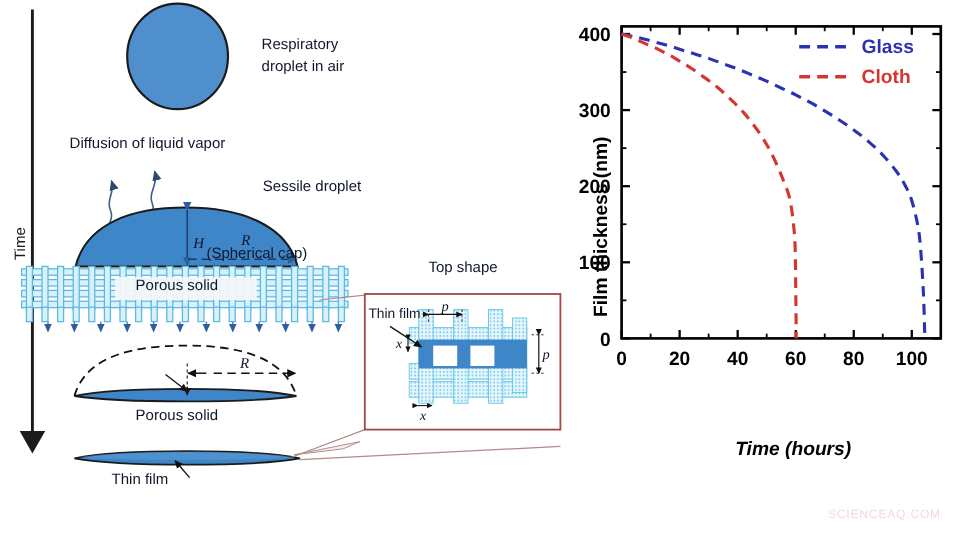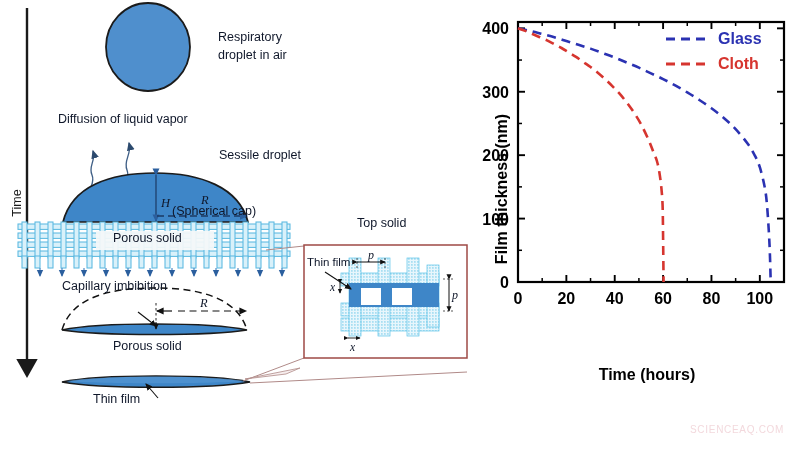--- a/index.html
+++ b/index.html
@@ -292,29 +292,28 @@
     <div class="lbl lbl-13" style="left:58px; top:112px;">Diffusion of liquid vapor</div>
 
     <div class="lbl lbl-13" style="left:188px; top:148px;margin-left:31px;">Sessile droplet</div>
     <div class="lbl lbl-13" style="left:172px; top:165px;margin-top:39px;">(Spherical cap)</div>
 
     <div class="lbl ital" style="left:161px; top:196px; font-size:12.5px;">H</div>
     <div class="lbl ital" style="left:201px; top:193px; font-size:12.5px;">R</div>
 
     <div class="lbl lbl-13" style="left:113px; top:231px;">Porous solid</div>
 
-    <div class="lbl lbl-13" style="left:62px; top:279px;">Capillary imbibition</div>
 
     <div class="lbl ital" style="left:200px; top:296px; font-size:12.5px;">R</div>
 
     <div class="lbl lbl-13" style="left:113px; top:339px;">Porous solid</div>
 
     <div class="lbl lbl-13" style="left:93px; top:392px;">Thin film</div>
 
-    <div class="lbl lbl-13" style="left:357px; top:216px;">Top solid</div>
+    <div class="lbl lbl-13" style="left:357px; top:216px;">Top shape</div>
     <div class="lbl lbl-12" style="left:307px; top:256px;">Thin film</div>
 
     <div class="lbl ital" style="left:368px; top:248px; font-size:12px;">p</div>
     <div class="lbl ital" style="left:452px; top:288px; font-size:12px;">p</div>
     <div class="lbl ital" style="left:330px; top:281px; font-size:11.5px;">x</div>
     <div class="lbl ital" style="left:350px; top:341px; font-size:11.5px;">x</div>
   </div>
 
   <div class="panel" id="panel-right">
     <svg id="chart-svg" width="330" height="450">
@@ -374,17 +373,17 @@
         <line x1="314" y1="60.04878048780489" x2="310" y2="60.04878048780489" stroke="#000" stroke-width="1.5"></line>
         <path d="M48.00,28.34 C50.02,28.76 56.06,29.93 60.09,30.88 C64.12,31.83 68.15,32.99 72.18,34.05 C76.21,35.11 80.24,36.06 84.27,37.22 C88.30,38.38 92.33,39.76 96.36,41.02 C100.39,42.29 104.42,43.56 108.45,44.83 C112.48,46.10 116.52,47.26 120.55,48.63 C124.58,50.01 128.61,51.59 132.64,53.07 C136.67,54.55 140.70,55.93 144.73,57.51 C148.76,59.10 152.79,60.89 156.82,62.59 C160.85,64.28 164.88,65.86 168.91,67.66 C172.94,69.46 176.97,71.46 181.00,73.37 C185.03,75.27 189.06,77.07 193.09,79.07 C197.12,81.08 201.15,83.20 205.18,85.41 C209.21,87.63 213.24,89.96 217.27,92.39 C221.30,94.82 225.33,97.36 229.36,100.00 C233.39,102.64 237.42,105.28 241.45,108.24 C245.48,111.20 249.52,114.27 253.55,117.76 C257.58,121.24 261.61,124.84 265.64,129.17 C269.67,133.50 274.50,139.32 277.73,143.76 C280.95,148.20 282.97,151.89 284.98,155.80 C287.00,159.72 288.21,162.04 289.82,167.22 C291.43,172.40 293.45,180.43 294.65,186.88 C295.86,193.33 296.27,196.39 297.07,205.90 C297.88,215.41 298.89,231.27 299.49,243.95 C300.10,256.63 300.50,275.66 300.70,282.00" fill="none" stroke="#2b32b2" stroke-width="2.6" stroke-dasharray="9,6" stroke-linecap="butt"></path>
         <path d="M48.00,28.34 C49.21,28.76 52.84,29.93 55.25,30.88 C57.67,31.83 60.09,32.99 62.51,34.05 C64.93,35.11 67.35,36.16 69.76,37.22 C72.18,38.28 74.60,39.23 77.02,40.39 C79.44,41.55 81.85,42.93 84.27,44.20 C86.69,45.46 89.11,46.63 91.53,48.00 C93.95,49.37 96.36,50.96 98.78,52.44 C101.20,53.92 103.62,55.29 106.04,56.88 C108.45,58.46 110.87,60.26 113.29,61.95 C115.71,63.64 118.13,65.23 120.55,67.02 C122.96,68.82 125.38,70.72 127.80,72.73 C130.22,74.74 132.64,76.85 135.05,79.07 C137.47,81.29 139.89,83.62 142.31,86.05 C144.73,88.48 147.15,90.91 149.56,93.66 C151.98,96.41 154.40,99.37 156.82,102.54 C159.24,105.71 161.65,108.98 164.07,112.68 C166.49,116.38 168.91,120.19 171.33,124.73 C173.75,129.28 176.57,135.41 178.58,139.95 C180.60,144.50 182.01,148.41 183.42,152.00 C184.83,155.59 186.04,158.02 187.05,161.51 C188.05,165.00 188.74,168.49 189.46,172.93 C190.19,177.37 190.87,182.65 191.40,188.15 C191.92,193.64 192.33,197.66 192.61,205.90 C192.89,214.15 192.93,224.93 193.09,237.61 C193.25,250.29 193.49,274.60 193.57,282.00" fill="none" stroke="#d6352f" stroke-width="2.6" stroke-dasharray="9,6" stroke-linecap="butt"></path>
         <line x1="196" y1="39" x2="240" y2="39" stroke="#2b32b2" stroke-width="2.8" stroke-dasharray="9,6"></line>
         <text x="248" y="44" font-family="&quot;Liberation Sans&quot;, sans-serif" font-size="16" font-weight="bold" fill="#2b32b2">Glass</text>
         <line x1="196" y1="64" x2="240" y2="64" stroke="#d6352f" stroke-width="2.8" stroke-dasharray="9,6"></line>
         <text x="248" y="69" font-family="&quot;Liberation Sans&quot;, sans-serif" font-size="16" font-weight="bold" fill="#d6352f">Cloth</text>
       </svg>
 
     <div class="ax-title" id="ylab">Film thickness (nm)</div>
-    <div class="ax-title" style="left:62px; top:366px; width:230px; text-align:center;">Time (hours)</div>
+    <div class="ax-title" style="left:76px; top:366px; width:230px; text-align:center;font-style:italic;">Time (hours)</div>
   </div>
 
   <div id="watermark">SCIENCEAQ.COM</div>
 </div>
 
 </body></html>

